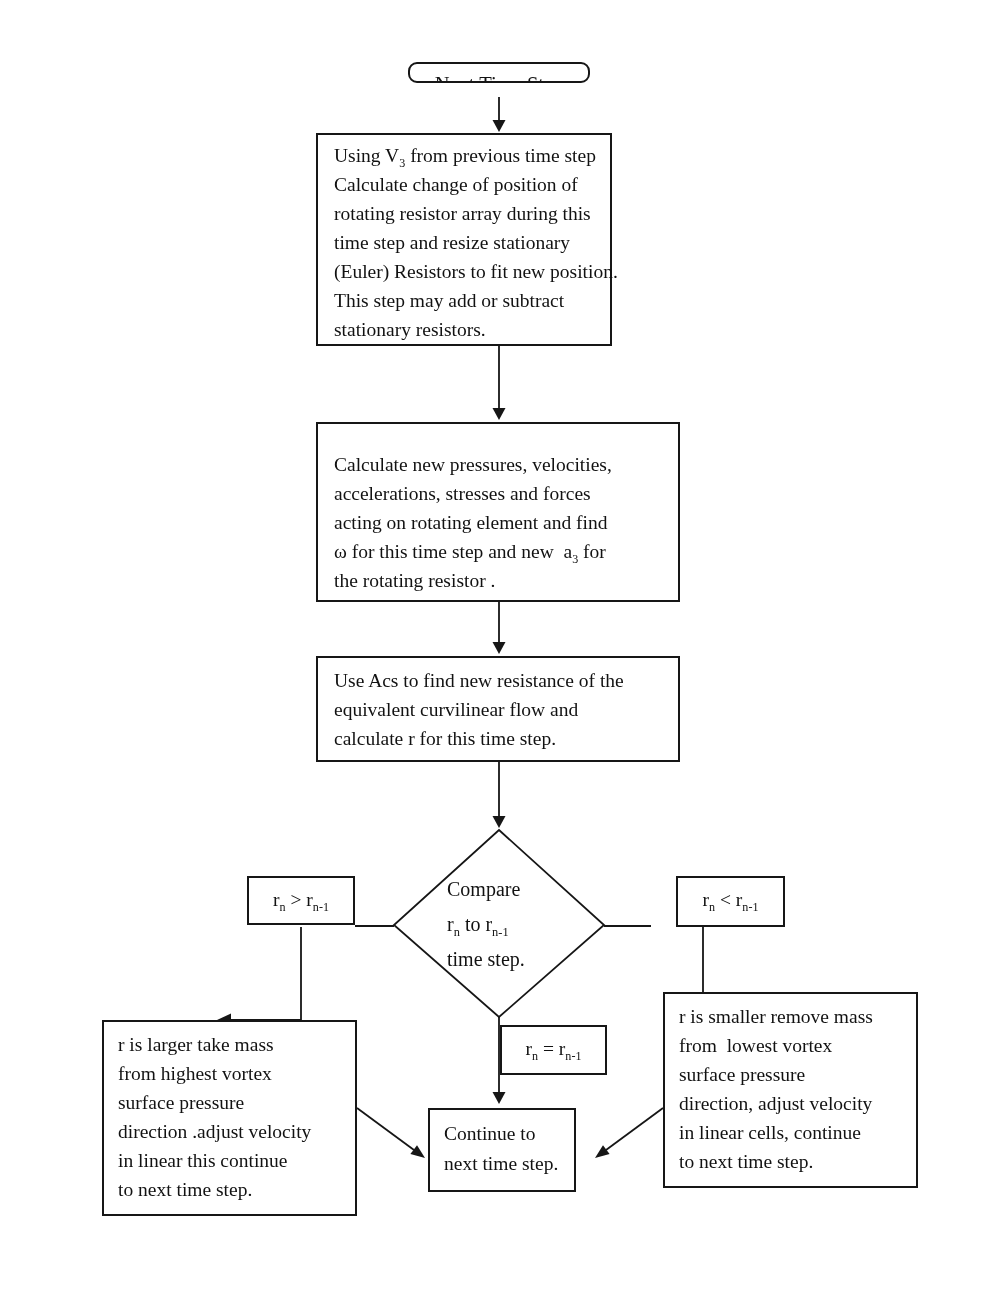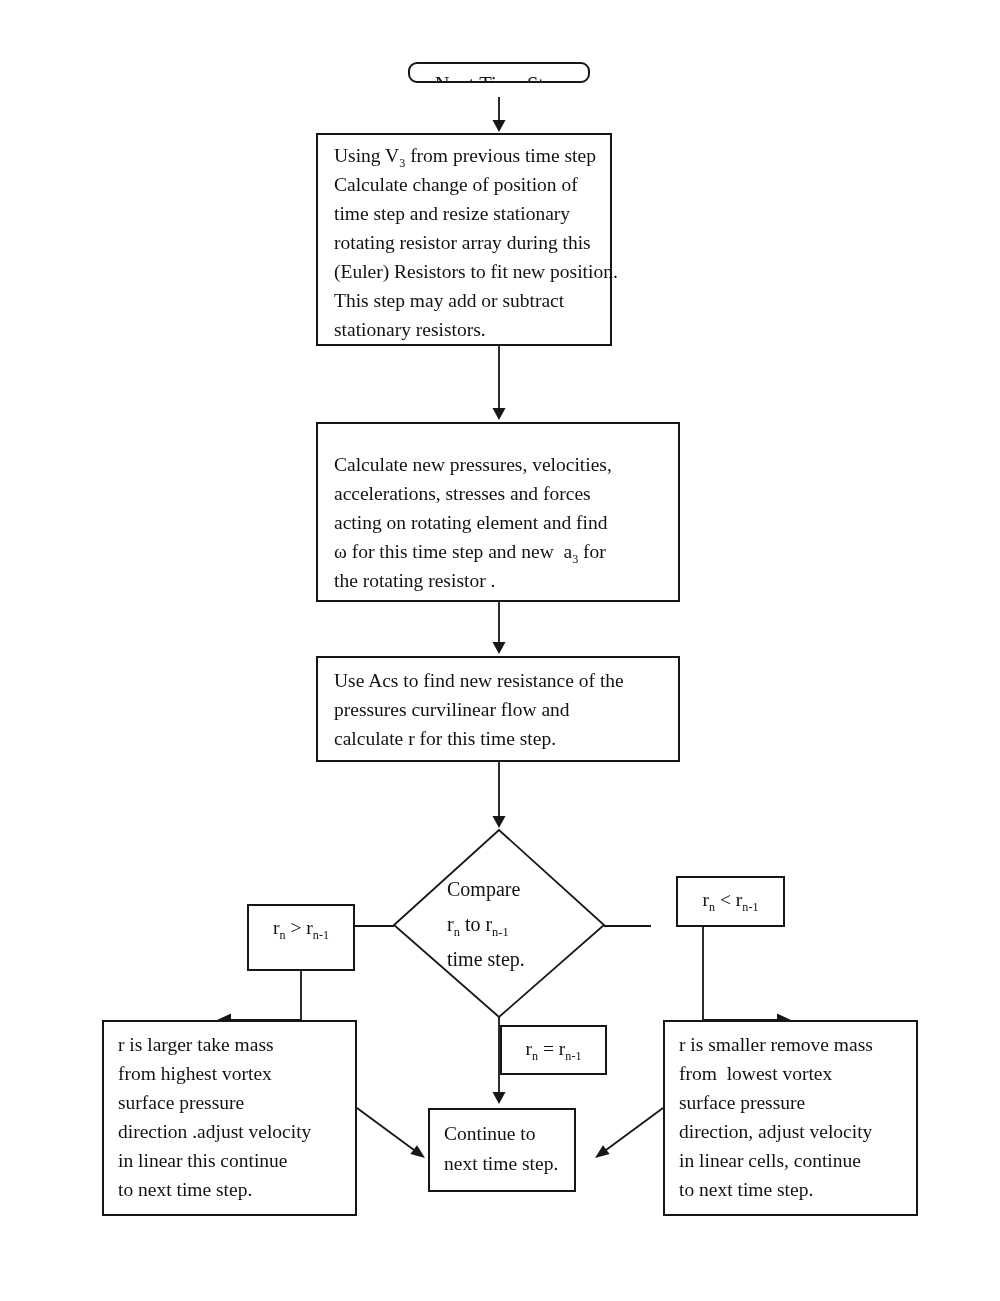--- a/index.html
+++ b/index.html
@@ -18,29 +18,29 @@
   sub { font-size:0.62em; line-height:0; }
   .start {
     left:408px; top:62px; width:182px; height:21px;
     border-radius:9px; text-align:center; font-size:20.5px;
     padding-top:9px; overflow:hidden; white-space:pre;
   }
   .step1 { left:316px; top:133px; width:296px; height:213px; padding:6px 4px 0 16px; }
   .step2 { left:316px; top:422px; width:364px; height:180px; padding:26px 4px 0 16px; }
   .step3 { left:316px; top:656px; width:364px; height:106px; padding:8px 4px 0 16px; }
   .cond  { text-align:center; padding-top:11px; white-space:pre; }
-  .cond-gt { left:247px; top:876px; width:108px; height:67px;margin-top:28px; }
+  .cond-gt { left:247px; top:876px; width:108px; height:49px; }
   .cond-lt { left:651px; top:876px; width:109px; height:51px;margin-left:25px; }
   .cond-eq { left:500px; top:1025px; width:107px; height:50px; }
   .diamond-text {
     position:absolute; left:447px; top:872px; font-size:20px;
   }
   .diamond-text .ln { line-height:35px; }
   .action-left  { left:102px; top:1020px; width:255px; height:196px; padding:8px 4px 0 14px; }
-  .action-right { left:663px; top:1020px; width:255px; height:196px; padding:8px 4px 0 14px; }
+  .action-right { left:663px; top:992px; width:255px; height:196px; padding:8px 4px 0 14px; }
   .continue { left:428px; top:1108px; width:148px; height:84px; padding:9px 4px 0 14px; }
   .continue .ln { line-height:29.5px; }
 </style>
 </head>
 <body>
 
 <svg id="connector-layer" width="1000" height="1301" viewBox="0 0 1000 1301" fill="none" stroke="#161616" stroke-width="1.8">
 
   <polygon points="499,830 604,925 499,1017 394,925" fill="#ffffff"></polygon>
 
@@ -73,38 +73,38 @@
 
   <path d="M663,1108 L606,1150"></path>
   <polygon points="595,1158 603,1145.3 609.6,1154.1" fill="#161616" stroke="none"></polygon>
 </svg>
 
 <div class="node start">Next Time Step</div>
 
 <div class="node step1">
   <div class="ln"><span>Using V</span><sub>3</sub><span> from previous time step</span></div>
   <div class="ln">Calculate change of position of</div>
+  <div class="ln">rotating resistor array during this</div>
   <div class="ln">time step and resize stationary</div>
-  <div class="ln">rotating resistor array during this</div>
   <div class="ln">(Euler) Resistors to fit new position.</div>
   <div class="ln">This step may add or subtract</div>
   <div class="ln">stationary resistors.</div>
 </div>
 
 <div class="node step2">
   <div class="ln">Calculate new pressures, velocities,</div>
   <div class="ln">accelerations, stresses and forces</div>
   <div class="ln">acting on rotating element and find</div>
   <div class="ln"><span>ω for this time step and new  a</span><sub>3</sub><span> for</span></div>
   <div class="ln">the rotating resistor .</div>
 </div>
 
 <div class="node step3">
   <div class="ln">Use Acs to find new resistance of the</div>
-  <div class="ln">pressures curvilinear flow and</div>
+  <div class="ln">equivalent curvilinear flow and</div>
   <div class="ln">calculate r for this time step.</div>
 </div>
 
 <div class="diamond-text">
   <div class="ln">Compare</div>
   <div class="ln"><span>r</span><sub>n</sub><span> to r</span><sub>n-1</sub></div>
   <div class="ln">time step.</div>
 </div>
 
 <div class="node cond cond-gt"><span>r</span><sub>n</sub><span> &gt; r</span><sub>n-1</sub></div>

